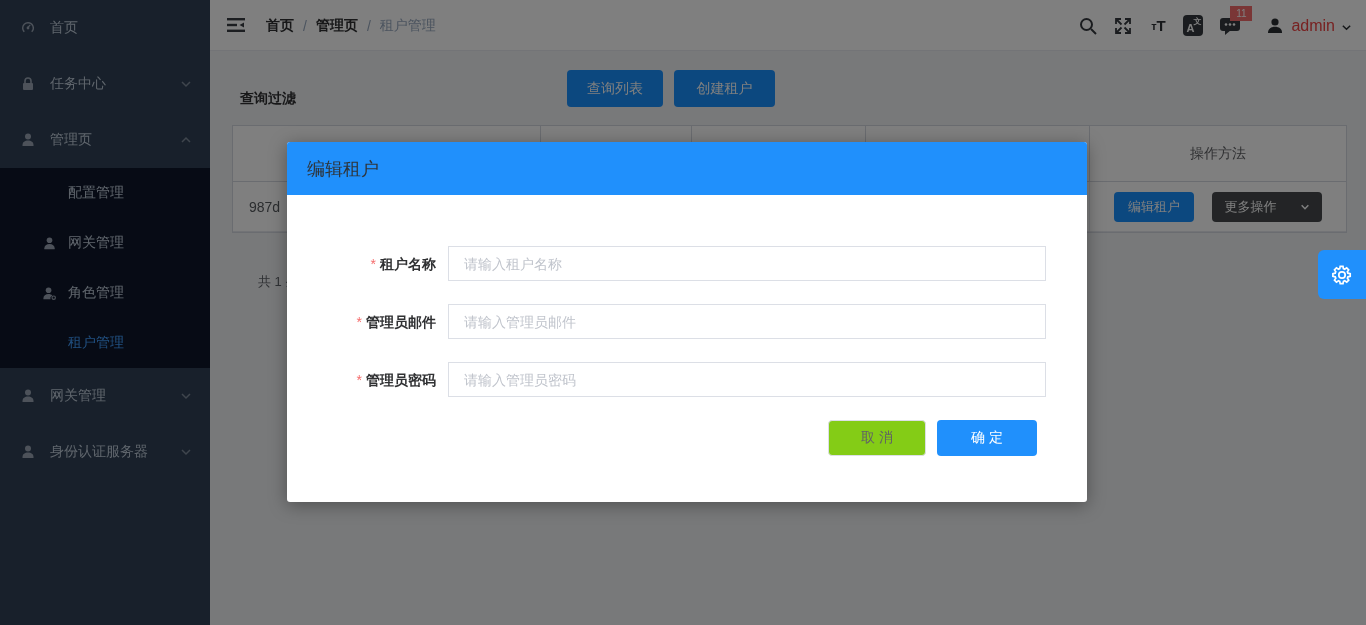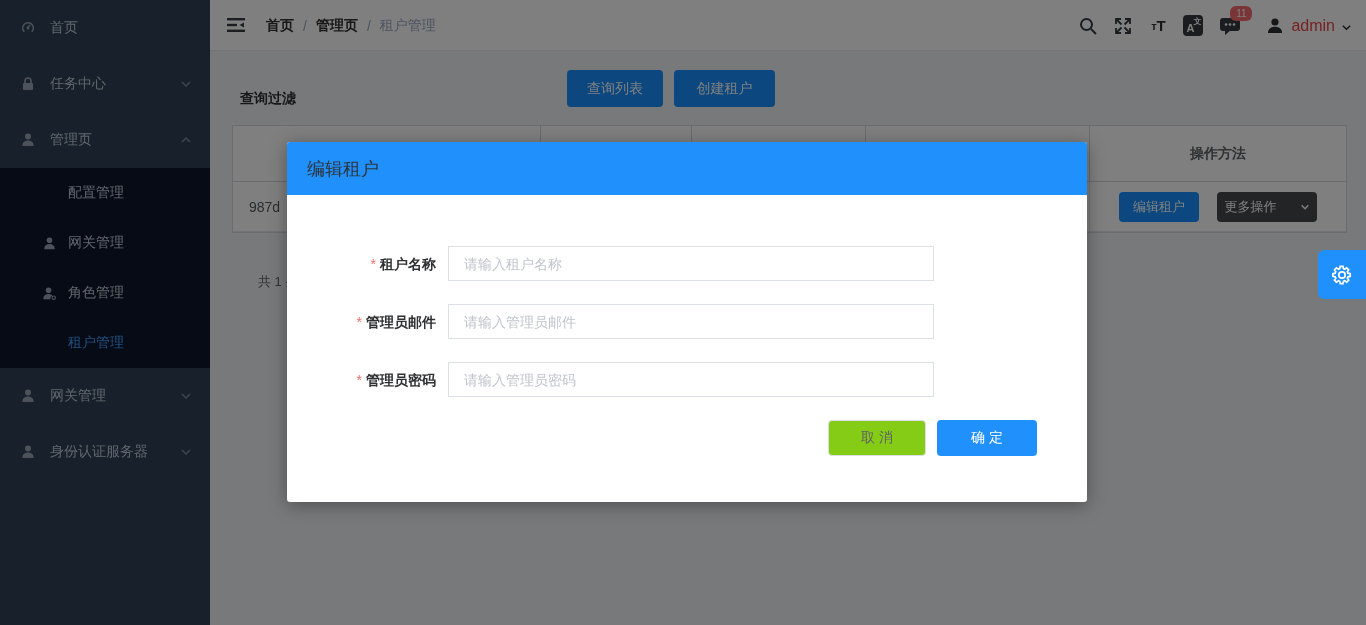--- a/index.html
+++ b/index.html
@@ -25,57 +25,57 @@
   .crumb-sep { color:#97a8be; }
   .crumb.last { color:#97a8be; font-weight:400; cursor:default; }
   .top-right { position:absolute; right:14px; top:0; height:51px; display:flex; align-items:center; gap:15px; }
   .tico { width:20px; height:20px; color:#35393e; display:flex; align-items:center; justify-content:center; cursor:pointer; position:relative; }
   .tT { font-size:15px; font-weight:700; color:#2c3034; letter-spacing:0; }
   .tT .small-t { font-size:11px; }
   .trans-box { width:21px; height:21px; background:#35393e; border-radius:4px; color:#fff; position:relative; font-weight:700; }
   .trans-box .big-a { position:absolute; left:3px; bottom:2px; font-size:11px; }
   .trans-box .small-w { position:absolute; right:2px; top:1px; font-size:8px; }
   .msg-wrap { position:relative; width:24px; height:24px; margin-right:8px; cursor:pointer; }
-  .badge { position:absolute; top:-8px; left:12px; min-width:22px; height:15px; background:#f56c6c; color:#fff; border-radius:6px; font-size:10px; line-height:15px; text-align:center; padding:0 4px; }
+  .badge { position:absolute; top:-8px; left:12px; min-width:22px; height:15px; background:#f56c6c; color:#fff; border-radius:0; font-size:10px; line-height:15px; text-align:center; padding:0 4px; }
   .user-box { display:flex; align-items:center; gap:6px; cursor:pointer; }
   .user-box .uname { font-size:16px; color:#ef4444; }
   .user-box .avatar { width:20px; height:20px; color:#2b2f33; }
   .user-box .caret { width:11px; height:11px; color:#2b2f33; margin-top:4px; }
 
   
   .content { position:absolute; left:210px; top:51px; width:1156px; height:574px; background:#f0f2f5; z-index:1; }
   .filter-label { position:absolute; left:30px; top:30px; font-size:14px; font-weight:700; color:#303133; line-height:35px; }
   .filter-input { position:absolute; left:97px; top:20px; width:248px; height:35px; border:1px solid #d9dce3; border-radius:4px; background:#fff; font-size:14px; padding:0 12px; color:#303133; outline:none; font-family:inherit; }
   .filter-input::placeholder { color:#bfc4cc; }
   .btn { border:none; border-radius:4px; color:#fff; font-size:14px; font-family:inherit; cursor:pointer; }
   .btn-query { position:absolute; left:357px; top:19px; width:96px; height:37px; background:#1890ff; }
   .btn-create { position:absolute; left:464px; top:19px; width:101px; height:37px; background:#1890ff; }
 
   .table { position:absolute; left:22px; top:74px; width:1115px; background:#fff; border:1px solid #d5d9e0; }
   .t-head { display:grid; grid-template-columns:308px 151px 174px 224px 1fr; height:56px; border-bottom:1px solid #d5d9e0; }
-  .t-head .th { border-right:1px solid #d5d9e0; display:flex; align-items:center; justify-content:center; font-size:14px; color:#606266; font-weight:700; }
+  .t-head .th { border-right:1px solid #d5d9e0; display:flex; align-items:center; justify-content:center; font-size:14px; color:#606266; font-weight:400; }
   .t-head .th:last-child { border-right:none; }
   .t-row { display:grid; grid-template-columns:308px 151px 174px 224px 1fr; height:50px; border-bottom:1px solid #e4e7ed; }
   .t-row .td { border-right:1px solid #e9ecf1; display:flex; align-items:center; font-size:14px; color:#565a5e; padding-left:16px; }
   .t-row .td.actions { justify-content:center; gap:18px; padding-left:0; }
   .t-row .td:last-child { border-right:none; }
   .btn-edit { width:80px; height:30px; background:#1890ff; font-size:13px; }
-  .btn-more { width:100px; height:30px; background:#46494d; font-size:13px; display:flex; align-items:center; justify-content:center; gap:23px; }
+  .btn-more { width:110px; height:30px; background:#46494d; font-size:13px; display:flex; align-items:center; justify-content:center; gap:23px; }
   .btn-more .chev { width:10px; height:10px; color:#fff; }
   .total-text { position:absolute; left:48px; top:222px; font-size:13px; color:#5f6368; }
 
   
   .mask { position:absolute; left:0; top:0; width:1366px; height:625px; background:rgba(0,0,0,0.5); z-index:50; }
   .modal { position:absolute; left:287px; top:142px; width:800px; height:360px; background:#fff; border-radius:3px; box-shadow:0 3px 18px rgba(0,0,0,.35); z-index:100; }
   .modal-header { height:53px; background:#2090fc; border-radius:3px 3px 0 0; display:flex; align-items:center; padding-left:20px; }
   .modal-title { font-size:18px; color:#2f3337; }
   .form-row { position:absolute; left:0; height:36px; }
   .f-label { position:absolute; left:0; width:149px; text-align:right; font-size:14px; font-weight:700; color:#303133; line-height:36px; }
   .f-label .req { color:#f56c6c; margin-right:4px; font-weight:400; }
-  .f-input { position:absolute; left:161px; width:486px; height:35px; border:1px solid #dcdfe6; border-radius:0; font-size:14px; padding:16px 15px; color:#303133; outline:none; font-family:inherit; }
+  .f-input { position:absolute; left:161px; width:598px; height:35px; border:1px solid #dcdfe6; border-radius:0; font-size:14px; padding:16px 15px; color:#303133; outline:none; font-family:inherit; }
   .f-input::placeholder { color:#c0c4cc; }
   .row1 { top:104px; } .row2 { top:162px; } .row3 { top:220px; }
   .modal-footer { position:absolute; left:0; top:278px; width:100%; height:36px; }
   .btn-cancel { position:absolute; left:541px; width:98px; height:36px; background:#84cc16; border:1px solid #dcdfe6; border-radius:4px; color:#606266; font-size:14px; font-family:inherit; cursor:pointer; }
   .btn-confirm { position:absolute; left:650px; width:100px; height:36px; background:#2090fc; border:none; border-radius:4px; color:#fff; font-size:14px; font-family:inherit; cursor:pointer; }
 
   
   .gear-btn { position:absolute; left:1318px; top:250px; width:48px; height:49px; background:#2090fc; border:none; border-radius:6px 0 0 6px; z-index:120; color:#fff; cursor:pointer; display:flex; align-items:center; justify-content:center; }
   .gear-btn svg { width:24px; height:24px; }
 

